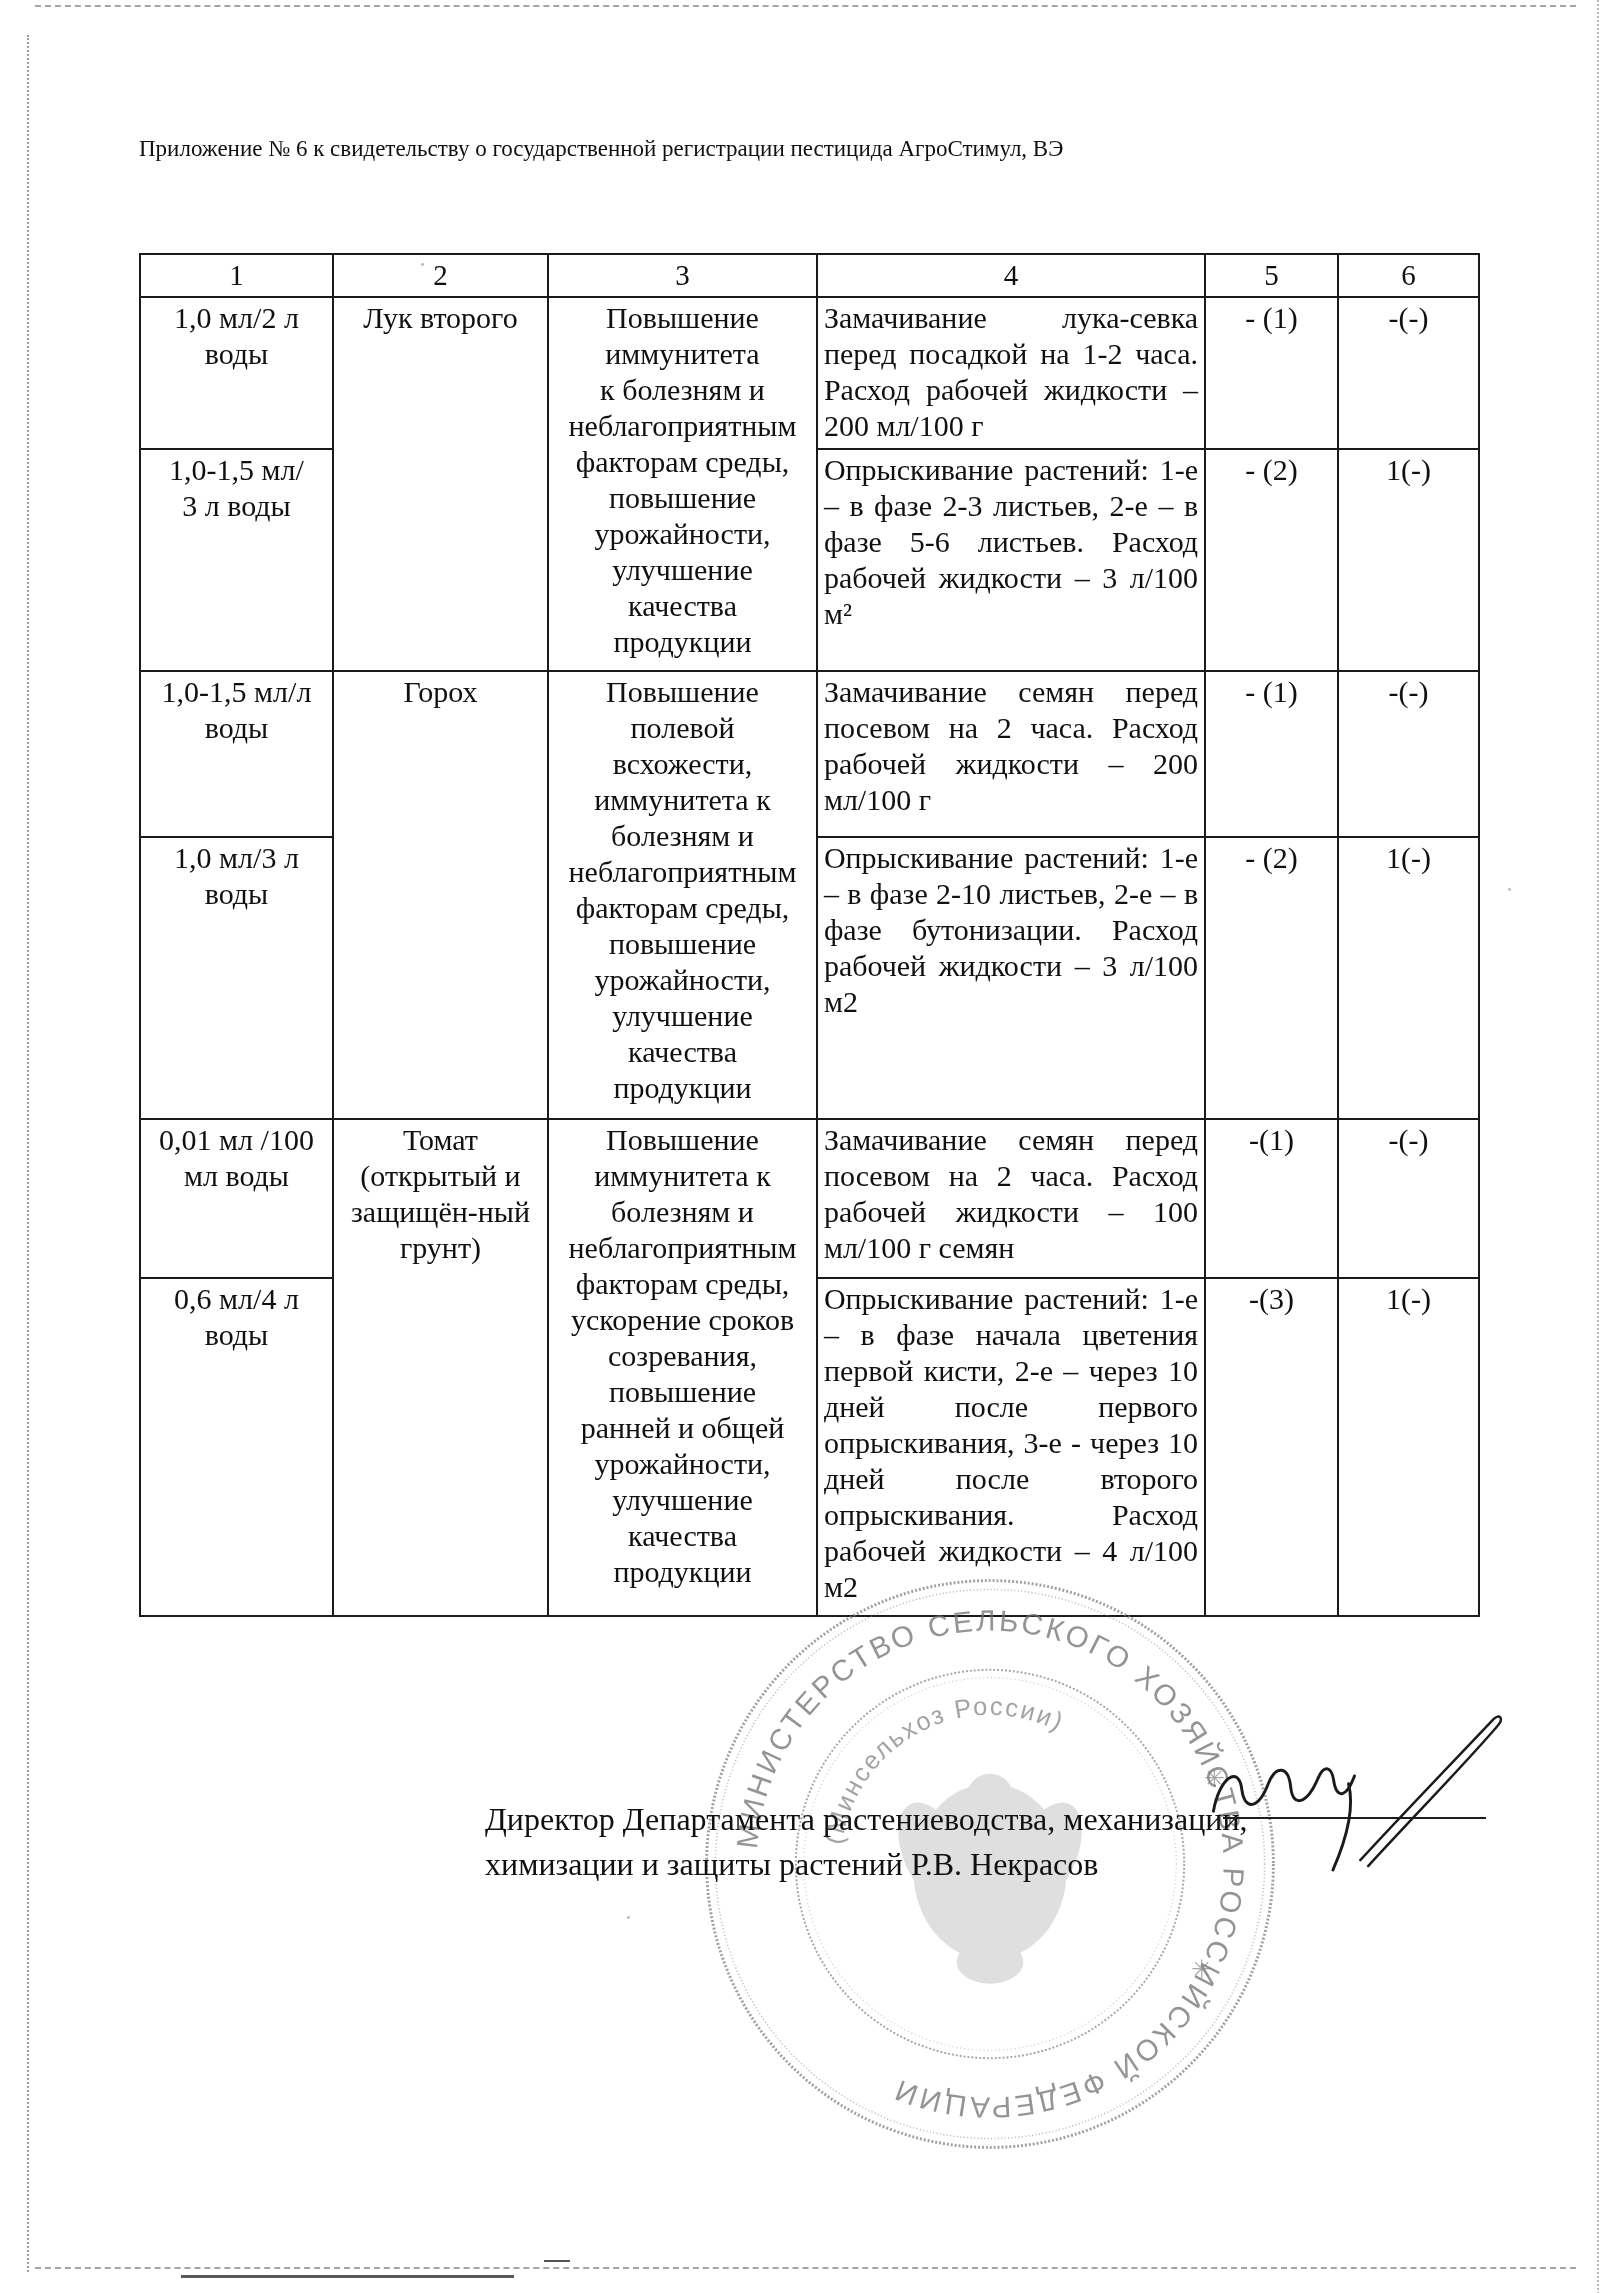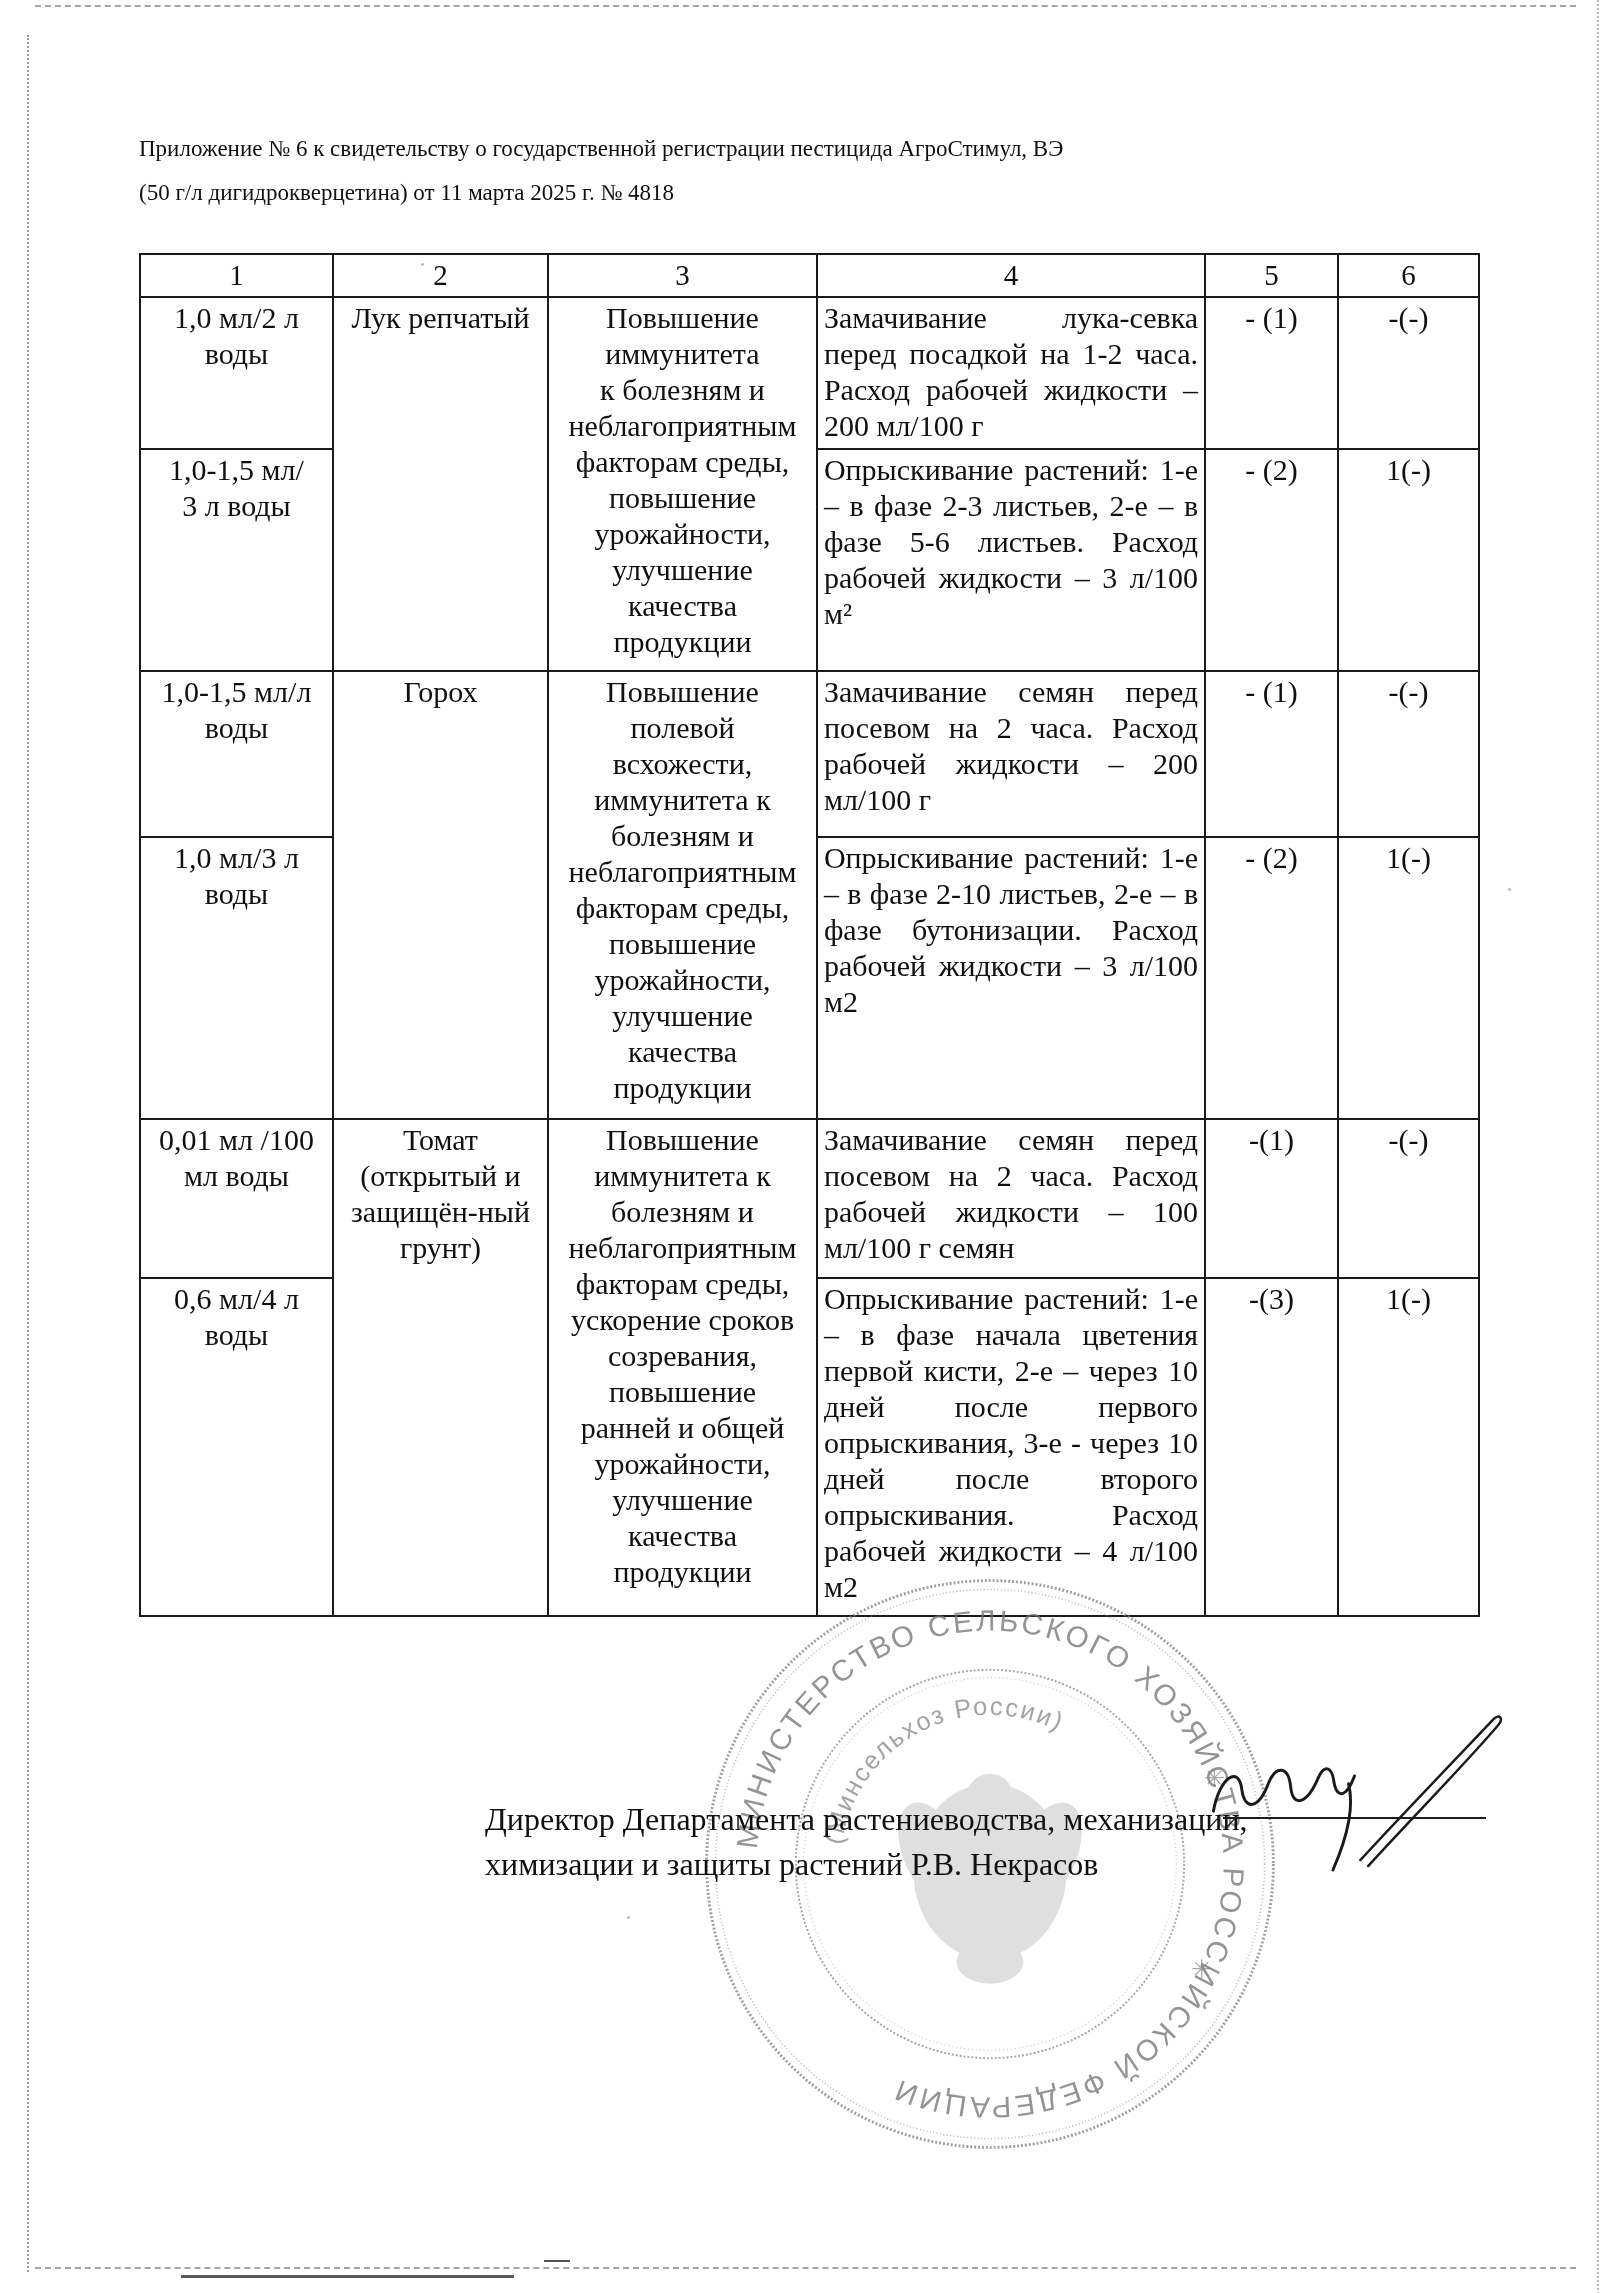--- a/index.html
+++ b/index.html
@@ -39,21 +39,20 @@
 <div class="art" style="left:1597px;top:0;height:2294px;border-left:2px dotted #9a9a9a;opacity:.7;"></div>
 <div class="art" style="left:35px;top:2267px;width:1541px;border-top:2px dashed #8f8f8f;opacity:.8;"></div>
 <div class="art" style="left:181px;top:2275px;width:333px;border-top:3.9px solid #3c3c3c;opacity:.85;"></div>
 <div class="art" style="left:544px;top:2260px;width:25.5px;border-top:2.9px solid #555;"></div>
 <div class="speck" style="left:421px;top:263px;"></div>
 <div class="speck" style="left:1508px;top:888px;"></div>
 <div class="speck" style="left:627px;top:1916px;"></div>
 
 <div class="doc-header">
   <div>Приложение № 6 к свидетельству о государственной регистрации пестицида АгроСтимул, ВЭ</div>
-  <div>(50 г/л дигидрокверцетина) от 11 марта 2025 г. № 4818</div>
 </div>
 
 <table class="doc-table">
   <colgroup>
     <col style="width:193px">
       <col style="width:215px">
       <col style="width:269px">
     <col style="width:388px">
       <col style="width:133px">
       <col style="width:141px">
@@ -64,21 +63,21 @@
     <td>2</td>
     <td>3</td>
     <td>4</td>
     <td>5</td>
     <td>6</td>
   </tr>
 
   <tr class="r1a">
     <td class="c1">1,0 мл/2 л
 воды</td>
-    <td class="c2" rowspan="2">Лук репчатый</td>
+    <td class="c2" rowspan="2">Лук второго</td>
     <td class="c3" rowspan="2">Повышение
 иммунитета
 к болезням и
 неблагоприятным
 факторам среды,
 повышение
 урожайности,
 улучшение
 качества
 продукции</td>

